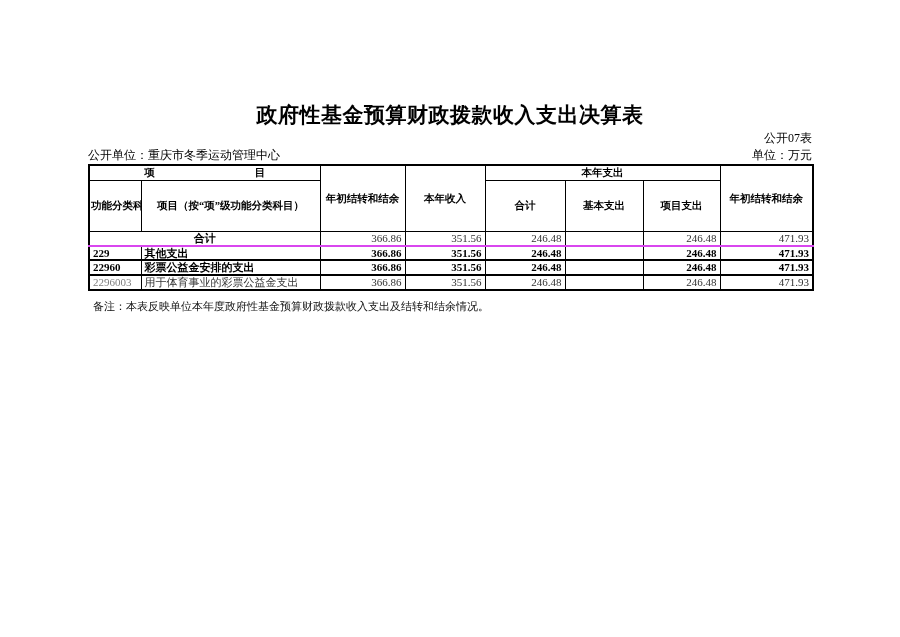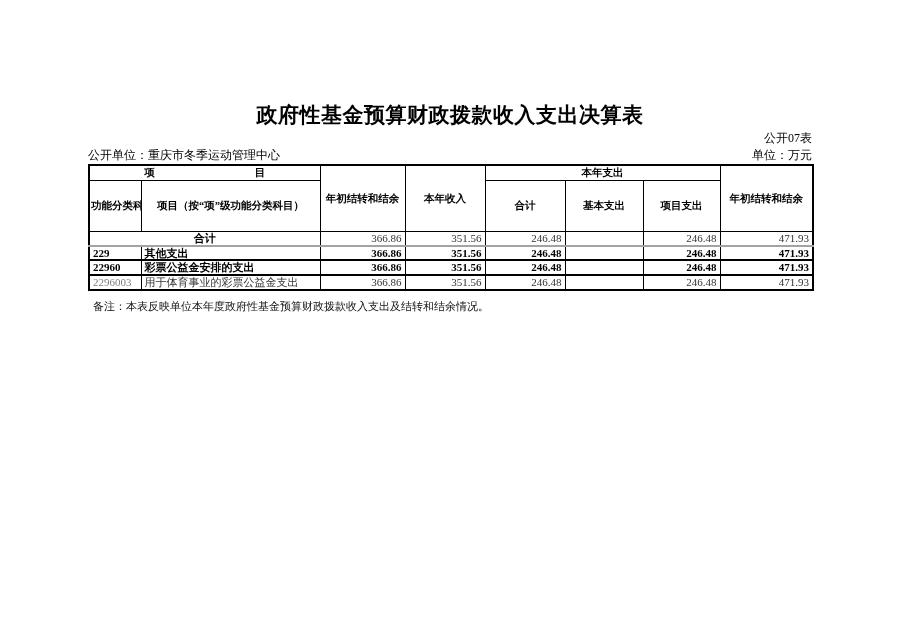--- a/index.html
+++ b/index.html
@@ -79,21 +79,21 @@
   tr.hrow1 { height: 15px; }
   tr.hrow2 { height: 51px; }
   tr.drow  { height: 14px; }
   td.num  { text-align: right; }
   td.code { text-align: left; padding-left: 2px; }
   td.name { text-align: left; }
   tr.row-total td { font-weight: 700; }
   tr.row-total td.num { font-weight: 400; color: #333; }
   tr.row-bold td {
     font-weight: 700;
-    border-top: 2px solid #a3a3a3;
+    border-top: 2px solid #d946ef;
     border-bottom: 2px solid #000;
   }
   tr.row-sub td { color: #333; font-weight: 400; }
   tr.row-sub td.code { color: #808080; }
   td.indent { padding-left: 16px; }
   .note-line {
     position: absolute;
     top: 300px;
     left: 93px;
     font-size: 11px;

